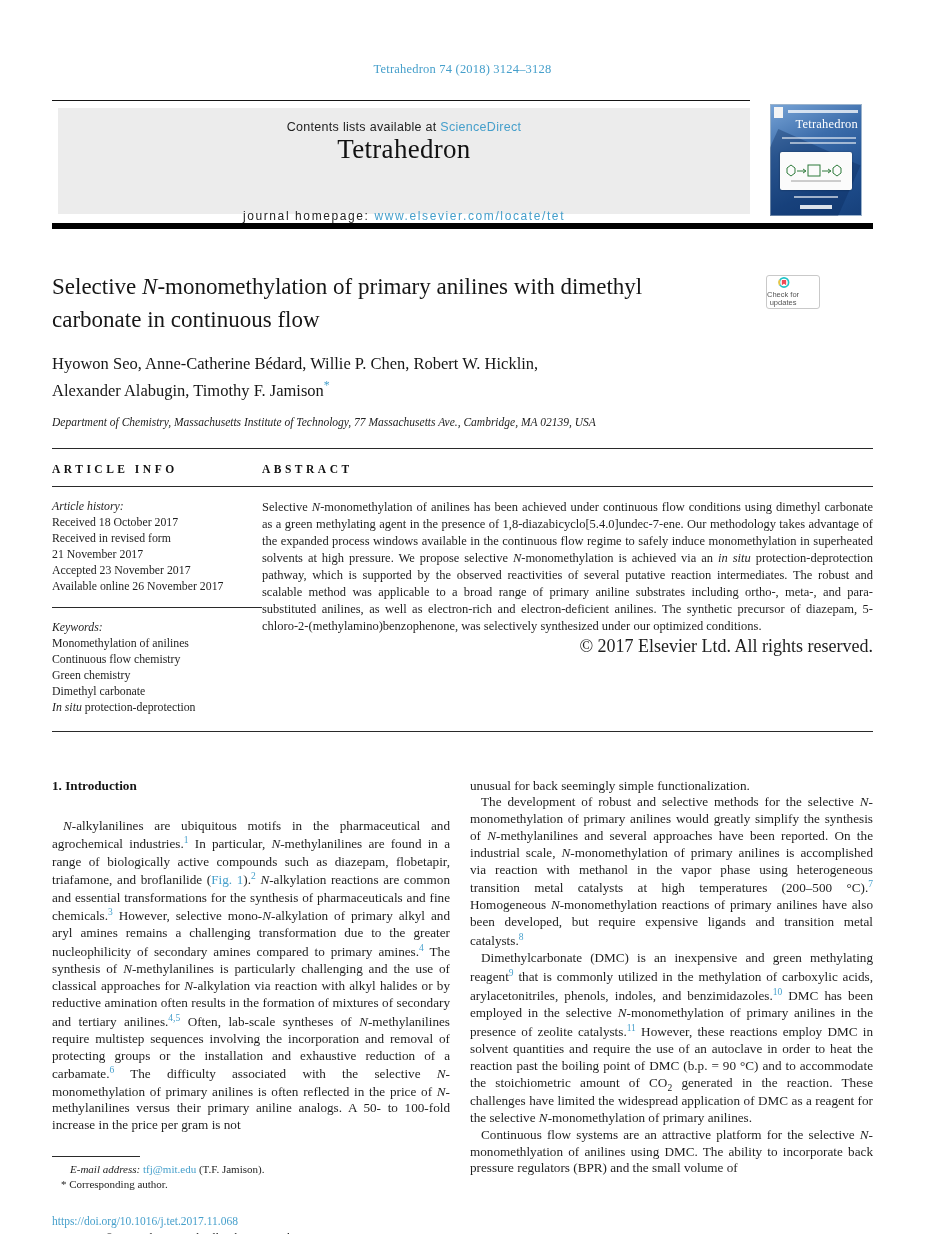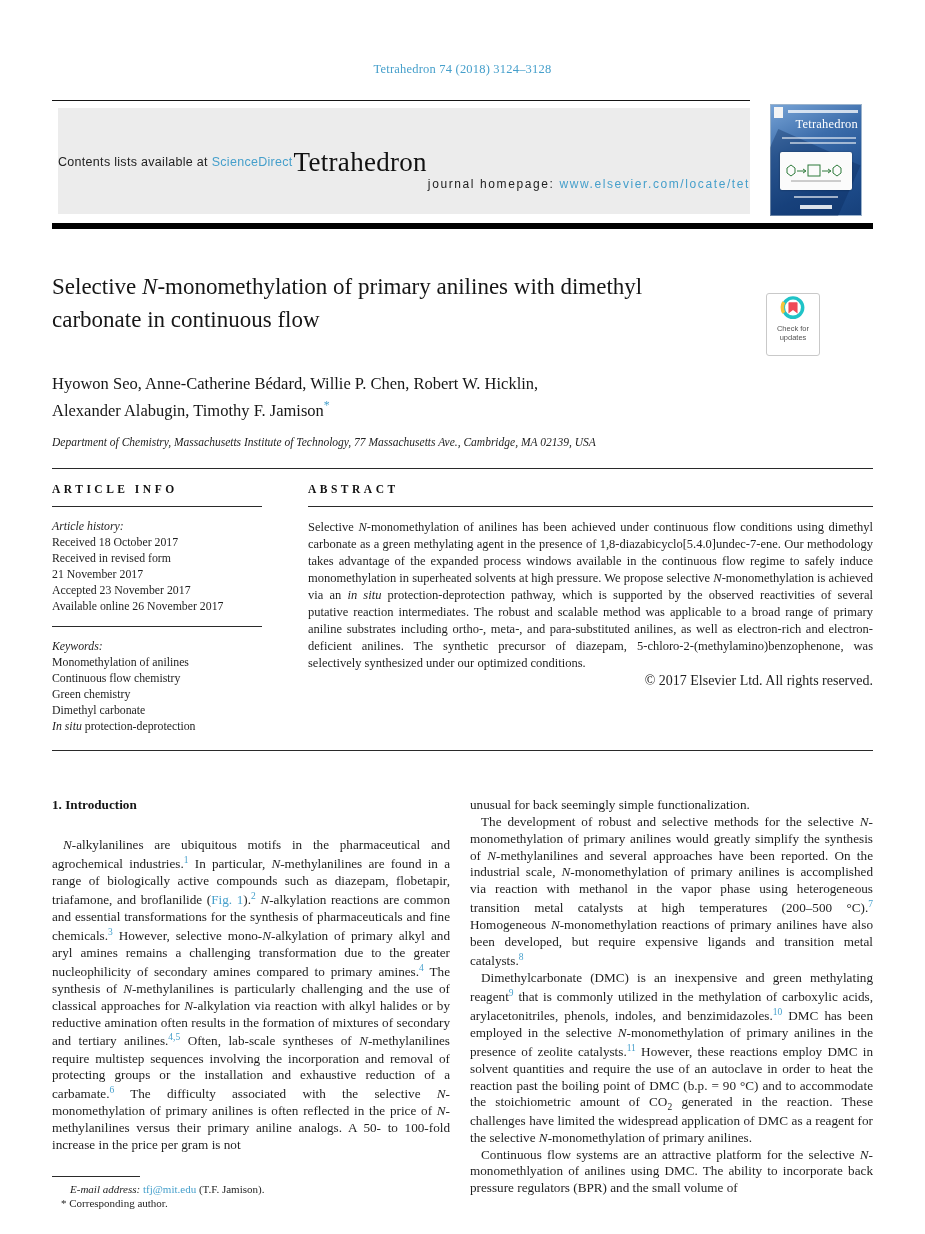--- a/index.html
+++ b/index.html
@@ -29,21 +29,21 @@
   .mast-top-rule{border:0;border-top:1.5px solid #151515;width:698px;margin:23px 0 0 0;}
   .masthead{position:relative;margin-top:7px;height:106px;padding-right:123px;display:flex;}
   .elsevier{width:112px;display:flex;flex-direction:column;align-items:center;justify-content:flex-end;}
   .elsevier svg{display:block;}
   .elsevier-word{
     font-family:"Liberation Serif",serif;font-size:16px;color:var(--orange);
     letter-spacing:0.5px;margin-top:2px;
   }
   .mast-box{
     flex:1;margin-left:6px;background:#ececec;
-    display:flex;flex-direction:row;align-items:center;justify-content:space-between;
+    display:flex;flex-direction:column;align-items:center;justify-content:space-between;
     padding:12px 0 10px;
   }
   .contents-line{font-family:"Liberation Sans","DejaVu Sans",sans-serif;font-size:12.5px;color:#222;letter-spacing:0.3px;}
   .mast-journal{font-size:27px;color:#111;letter-spacing:0.3px;}
   .homepage-line{font-family:"Liberation Sans","DejaVu Sans",sans-serif;font-size:12px;color:#222;letter-spacing:1.6px;margin-top:44px;}
 
   
   .cover{
     position:absolute;right:11px;top:-4px;width:92px;height:112px;cursor:pointer;
     background:linear-gradient(155deg,#7aa6d8 0%,#3c6dab 35%,#1f4e8e 70%,#16407a 100%);
@@ -70,47 +70,47 @@
   .cover-bot2{position:absolute;left:30px;top:101px;width:32px;height:4px;background:rgba(255,255,255,.85);}
 
   .black-bar{height:6px;background:#000;margin-top:9px;}
 
   
   .title-row{display:flex;margin-top:42px;}
   .paper-title{
     flex:1;font-size:23px;line-height:1.42;font-weight:400;color:#161616;margin:0;
   }
   .badge{
-    width:54px;height:63px;border:1px solid #c9c9c9;border-radius:3px;background:#fff;
-    margin:22px 53px 0 0;display:flex;flex-direction:column;align-items:center;cursor:pointer;
+    width:54px;height:34px;border:1px solid #c9c9c9;border-radius:3px;background:#fff;
+    margin:4px 53px 0 0;display:flex;flex-direction:column;align-items:flex-start;cursor:pointer;
     flex:none;
   }
   .badge-label{
     font-family:"Liberation Sans","DejaVu Sans",sans-serif;font-size:7.5px;color:#555;
     text-align:center;line-height:1.15;white-space:pre-line;
   }
   .authors{margin-top:16px;font-size:16.5px;line-height:1.5;color:#161616;}
   .affiliation{margin-top:13px;font-size:11.5px;font-style:italic;color:#222;}
 
   
   .ia-top-rule{border:0;border-top:1px solid var(--rule);margin:20px 0 0 0;}
   .info-abs{display:flex;padding-bottom:16px;border-bottom:1px solid var(--rule);}
   .info-col{width:210px;flex:none;}
-  .abs-col{margin-left:46px;flex:1;}
+  .abs-col{flex:1;}
   .sec-head{
     font-size:11.5px;letter-spacing:3.5px;color:#111;margin-top:14px;font-weight:700;
   }
   .head-rule{border:0;border-top:1px solid var(--rule);margin:11px 0 0 0;}
   .info-block{margin-top:11px;font-size:11.8px;line-height:1.36;color:#1e1e1e;}
   .info-block .line{display:block;}
   .mid-rule{border:0;border-top:1px solid var(--rule);margin:12px 0 0 0;}
   .abs-text{
     margin-top:12px;font-size:12.5px;line-height:1.36;text-align:justify;color:#1e1e1e;
   }
-  .abs-copyright{text-align:right;font-size:14px;margin-top:1px;color:#1e1e1e;}
+  .abs-copyright{text-align:right;font-size:18px;margin-top:1px;color:#1e1e1e;}
 
   
   .body-cols{display:flex;margin-top:46px;}
   .col-left{width:398px;flex:none;}
   .col-right{width:403px;margin-left:20px;flex:none;}
   .body-h2{font-size:13.2px;font-weight:bold;margin:0 0 24px 0;color:#161616;}
   .body-p{
     font-size:13.2px;line-height:1.27;text-align:justify;margin:0;color:#1e1e1e;
     text-indent:11px;
   }

